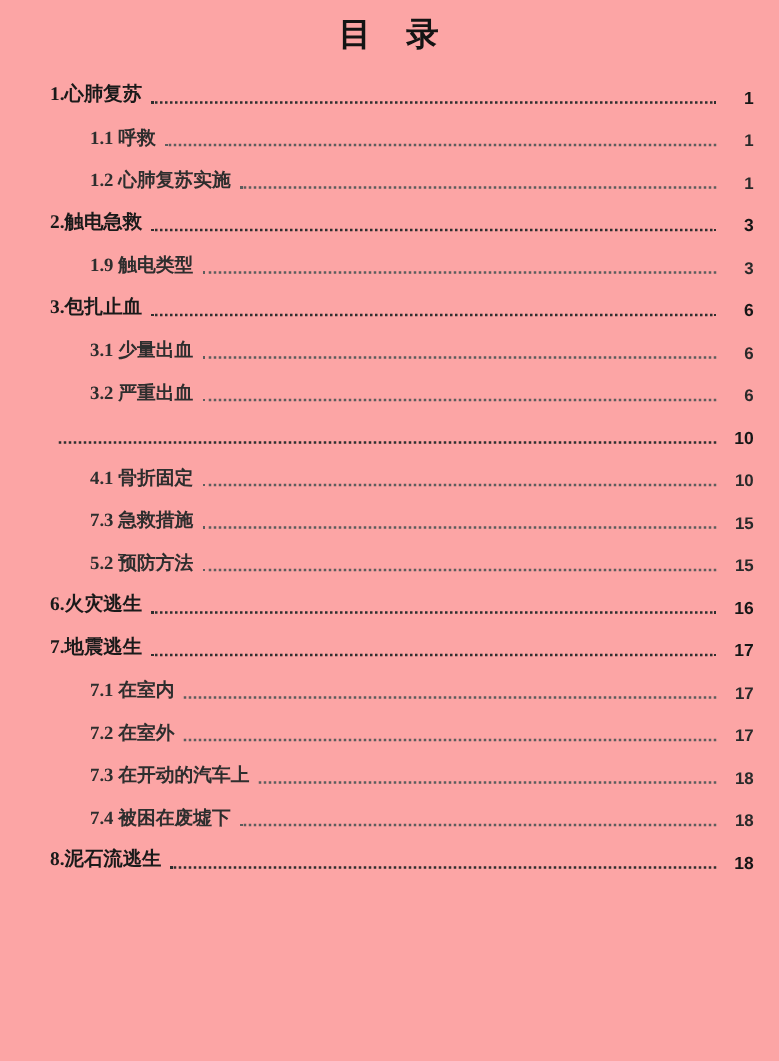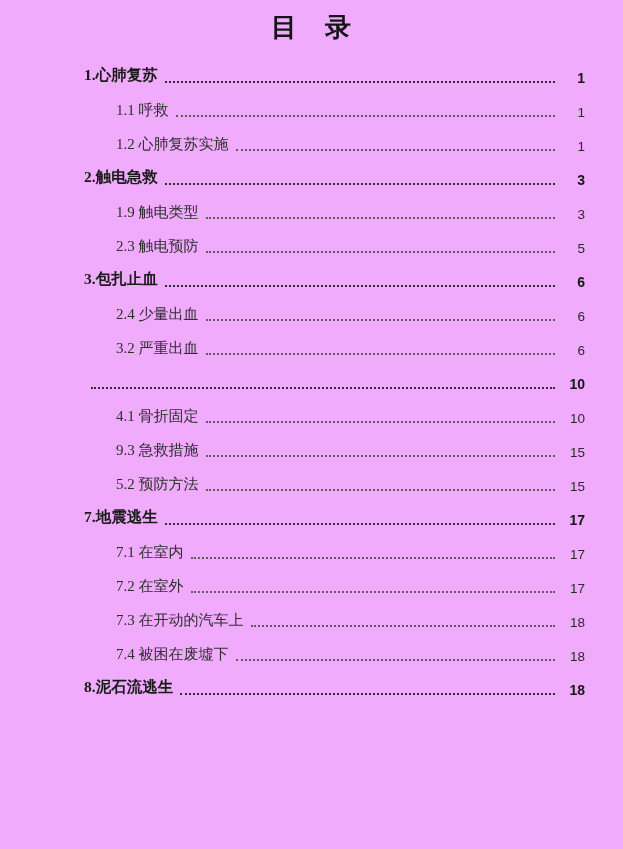--- a/index.html
+++ b/index.html
@@ -1,47 +1,47 @@
 <!DOCTYPE html>
 <html><head>
 <meta charset="utf-8">
 <style>
   html, body { margin: 0; padding: 0; background: #ffffff; }
   .page {
     position: relative;
     width: 623px;
     height: 849px;
-    background: #f0abfc;
+    background: #fca5a5;
     overflow: hidden;
     box-sizing: border-box;
     font-family: "Liberation Serif", "DejaVu Serif", serif;
   }
   .doc-title {
     margin: 0;
     padding-top: 10px;
     text-align: center;
     font-size: 26px;
     font-weight: bold;
     letter-spacing: 1px;
     color: #141414;
   }
   .toc {
     position: absolute;
     top: 58px;
     left: 40px;
-    right: 38px;
-    margin-left: 44px;
+    right: 20px;
   }
   .toc-row {
     display: flex;
     align-items: flex-end;
     height: 34px;
     padding-bottom: 6px;
     box-sizing: border-box;
     color: #222222;
+    font-weight: bold;
   }
   .toc-row .label { white-space: nowrap; }
   .toc-row.lvl1 {
     font-weight: bold;
     font-size: 15.5px;
     color: #1a1a1a;
   }
   .toc-row.lvl2 {
     font-size: 15px;
     color: #2e2e2e;
@@ -93,58 +93,58 @@
       <div class="toc-row lvl1">
     <span class="label">2.触电急救</span>
     <span class="dots"></span>
     <span class="pagenum">3</span>
   </div>
       <div class="toc-row lvl2">
     <span class="label">1.9 触电类型</span>
     <span class="dots"></span>
     <span class="pagenum">3</span>
   </div>
-      <div class="toc-row lvl2">
-    <span class="label">2.3 触电预防</span>
-    <span class="dots"></span>
-    <span class="pagenum">5</span>
-  </div>
       <div class="toc-row lvl1">
     <span class="label">3.包扎止血</span>
     <span class="dots"></span>
     <span class="pagenum">6</span>
   </div>
       <div class="toc-row lvl2">
-    <span class="label">2.4 少量出血</span>
+    <span class="label">3.1 少量出血</span>
     <span class="dots"></span>
     <span class="pagenum">6</span>
   </div>
       <div class="toc-row lvl2">
     <span class="label">3.2 严重出血</span>
     <span class="dots"></span>
     <span class="pagenum">6</span>
   </div>
       <div class="toc-row lvl1">
     <span class="dots"></span>
     <span class="pagenum">10</span>
   </div>
       <div class="toc-row lvl2">
     <span class="label">4.1 骨折固定</span>
     <span class="dots"></span>
     <span class="pagenum">10</span>
   </div>
       <div class="toc-row lvl2">
-    <span class="label">9.3 急救措施</span>
+    <span class="label">7.3 急救措施</span>
     <span class="dots"></span>
     <span class="pagenum">15</span>
   </div>
       <div class="toc-row lvl2">
     <span class="label">5.2 预防方法</span>
     <span class="dots"></span>
     <span class="pagenum">15</span>
+  </div>
+      <div class="toc-row lvl1">
+    <span class="label">6.火灾逃生</span>
+    <span class="dots"></span>
+    <span class="pagenum">16</span>
   </div>
       <div class="toc-row lvl1">
     <span class="label">7.地震逃生</span>
     <span class="dots"></span>
     <span class="pagenum">17</span>
   </div>
       <div class="toc-row lvl2">
     <span class="label">7.1 在室内</span>
     <span class="dots"></span>
     <span class="pagenum">17</span>

